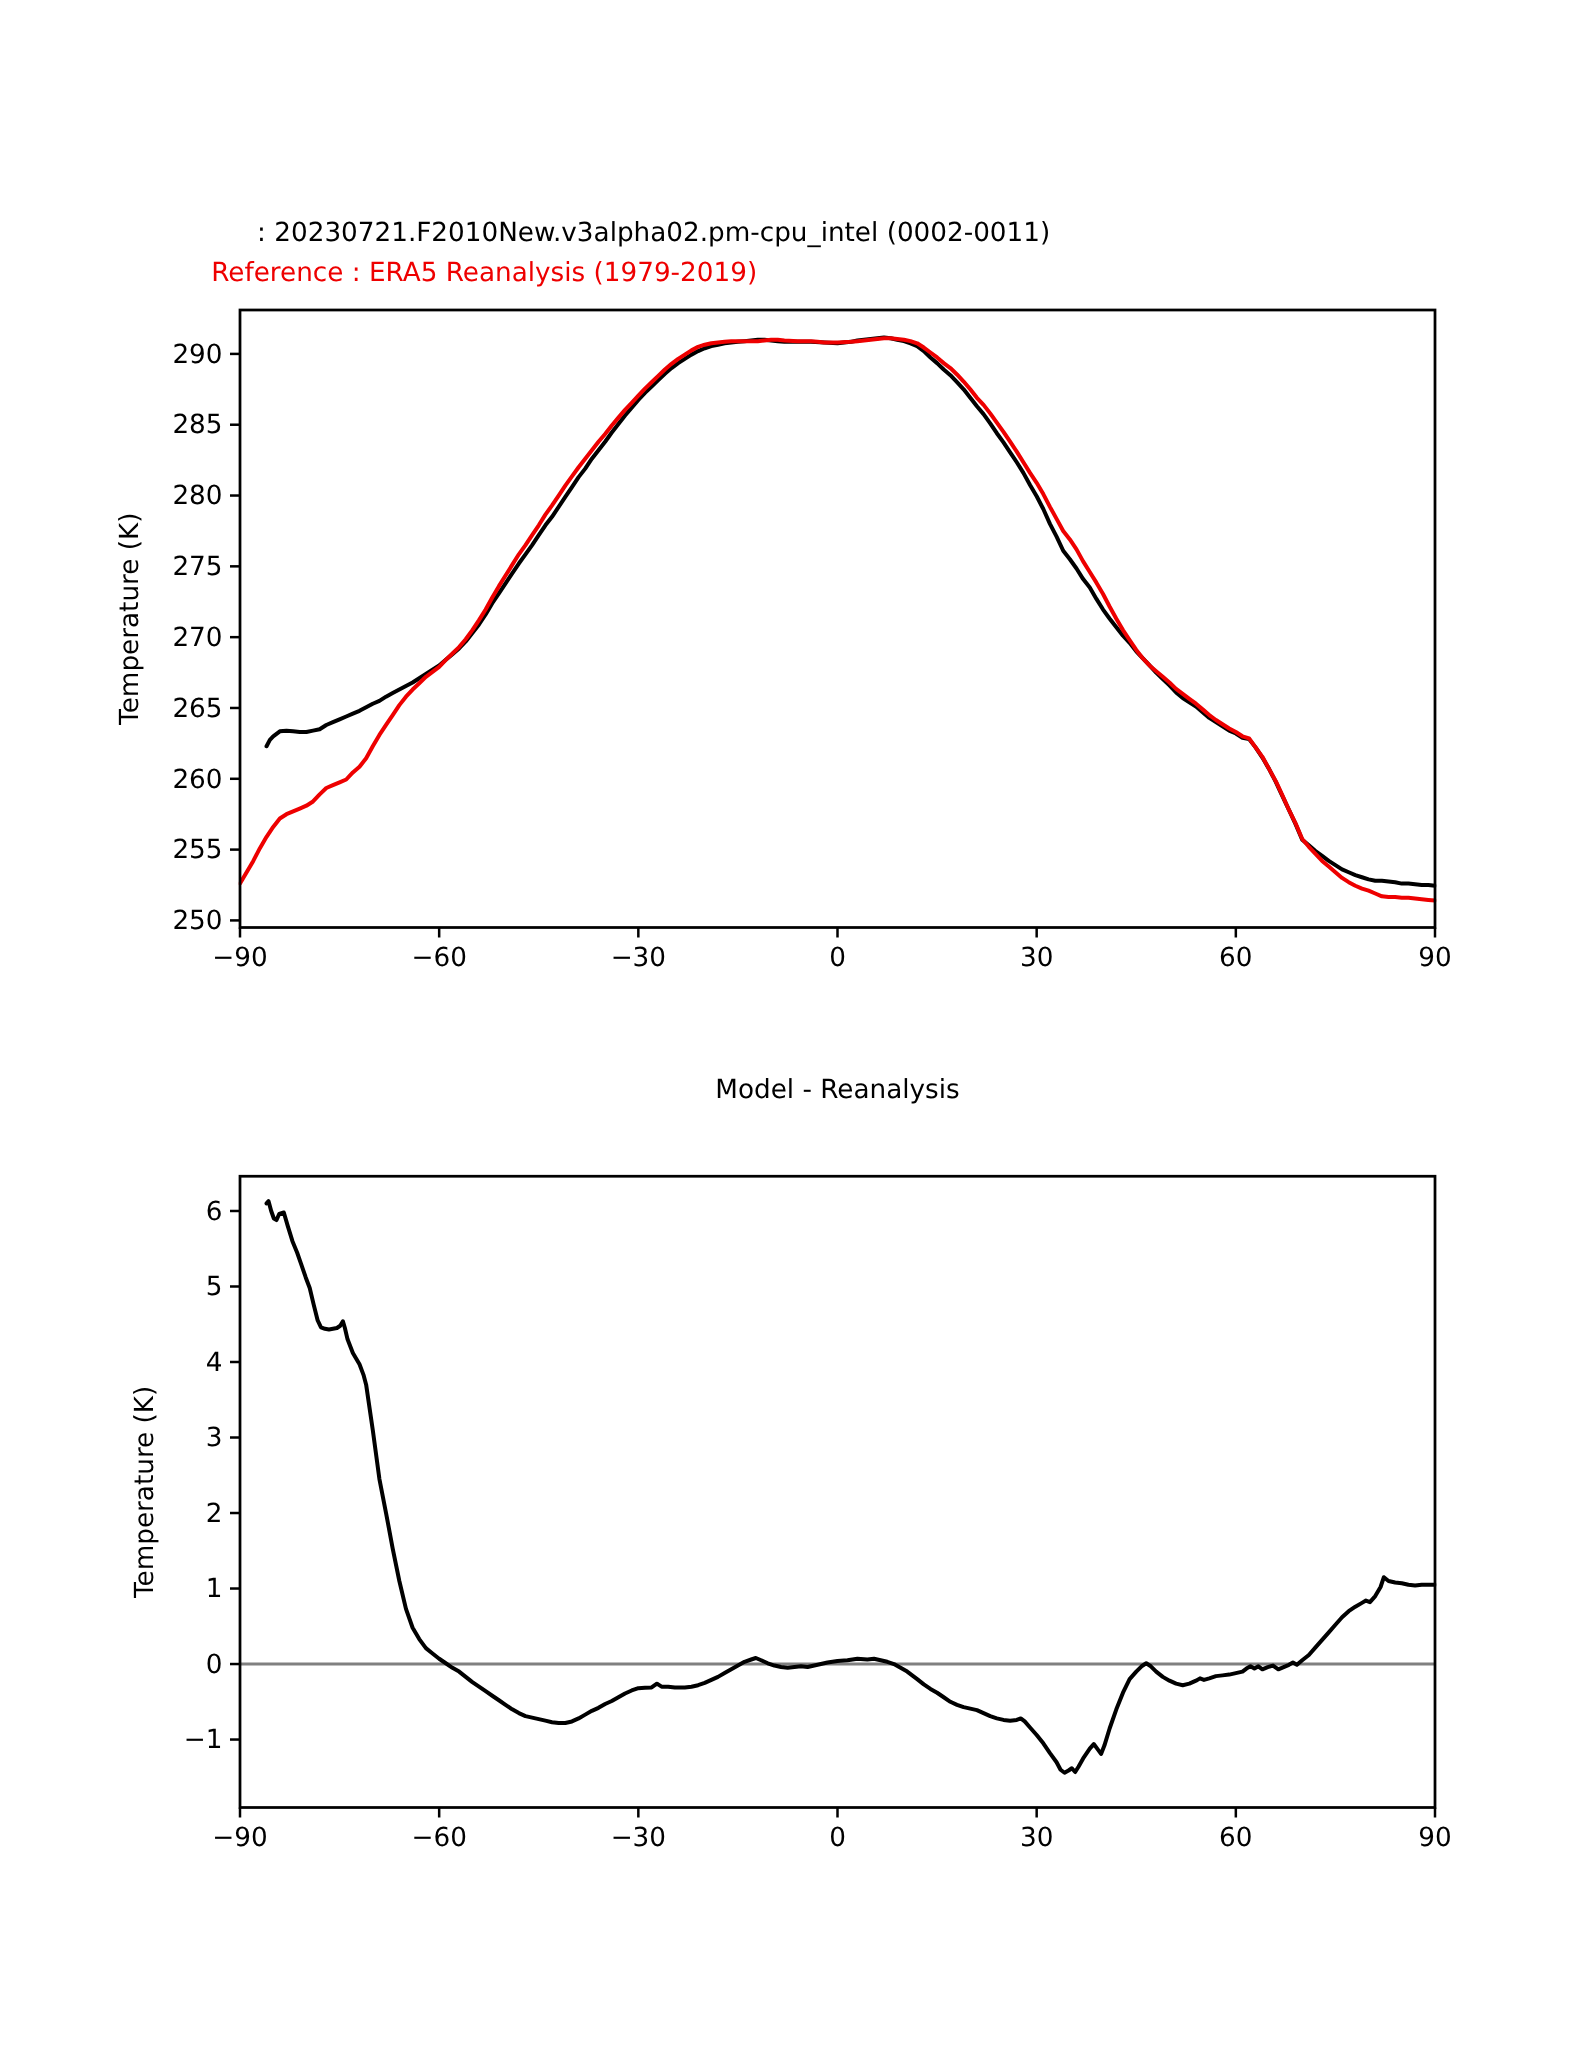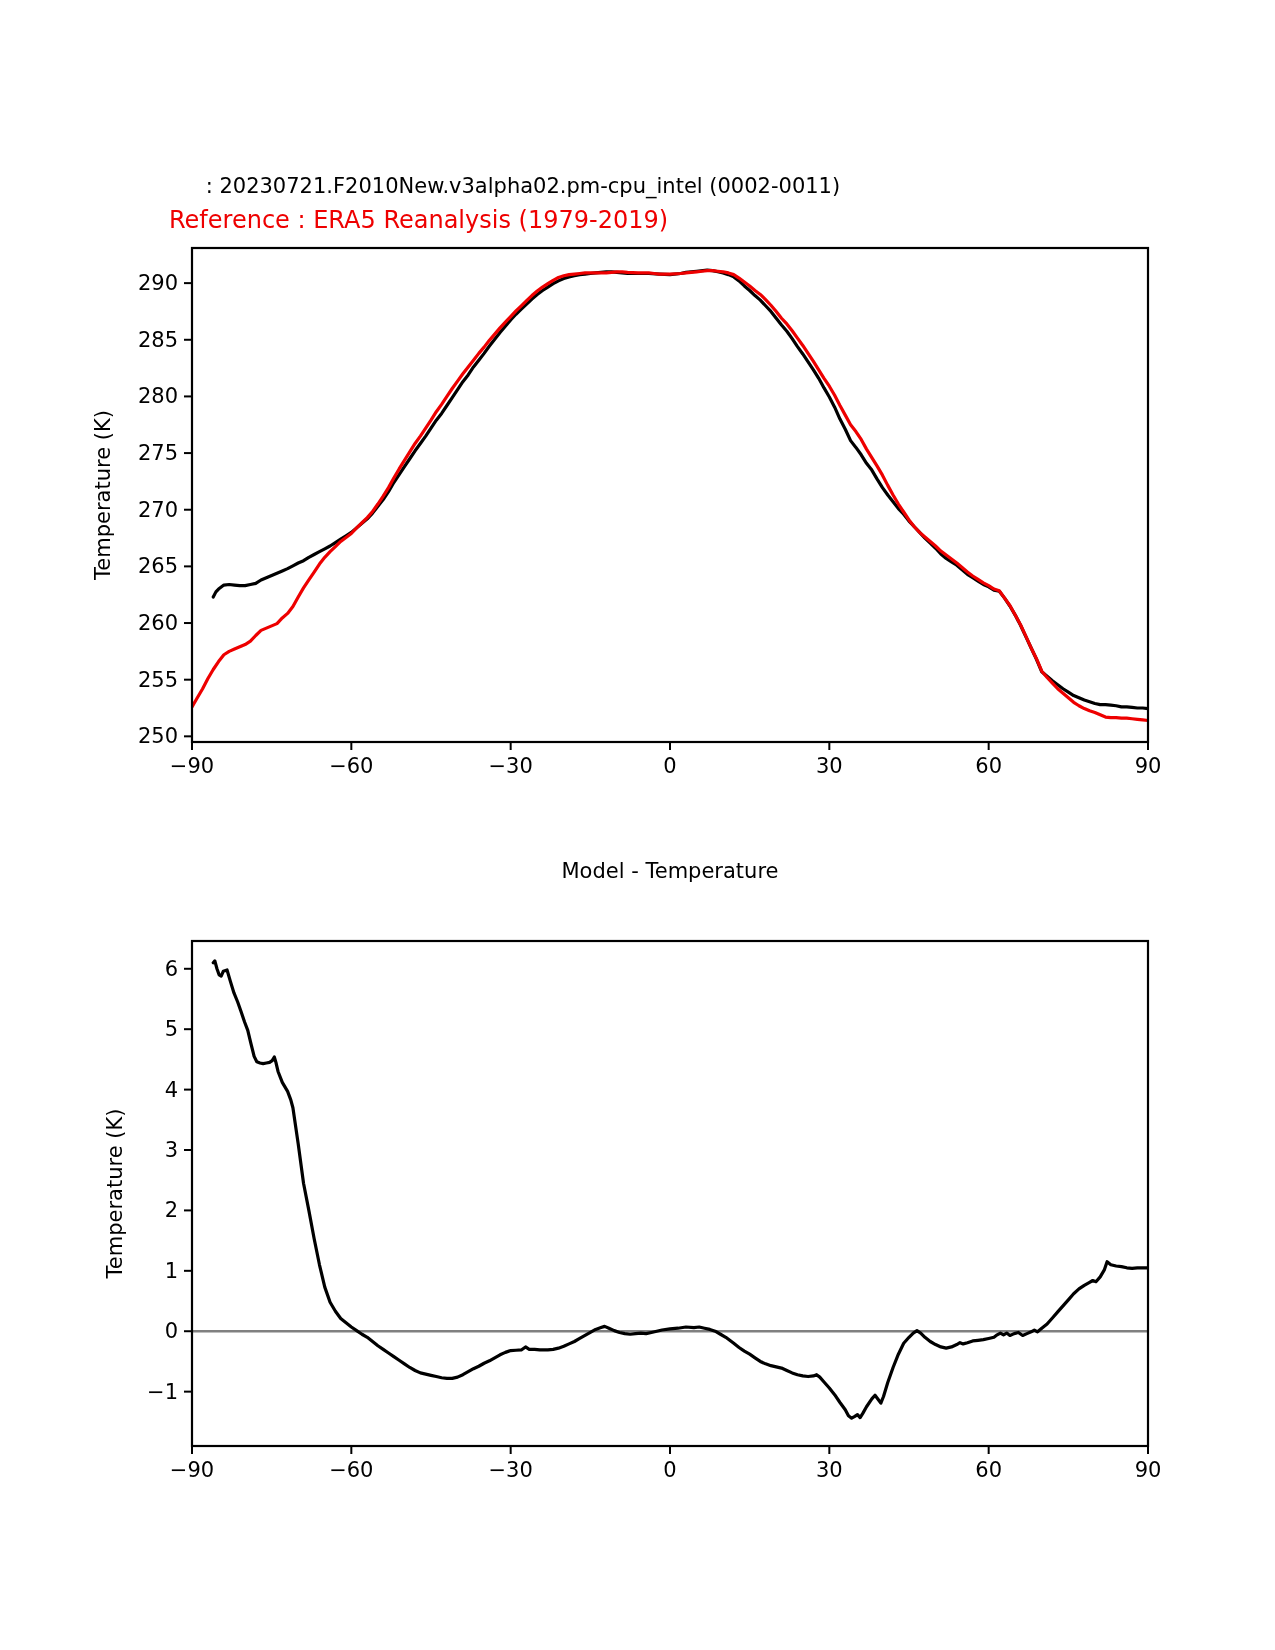--- a/index.html
+++ b/index.html
@@ -23,21 +23,21 @@
   .model-label {
     position: absolute;
     left: 199px; top: 174px;
     font-size: 21px;
     color: #000;
     white-space: pre;
   }
   .ref-label {
     position: absolute;
     left: 169px; top: 206px;
-    font-size: 24px;
+    font-size: 21px;
     white-space: pre;
   }
   .diff-title {
     position: absolute;
     left: 192px; top: 859px; width: 956px;
     text-align: center;
     font-size: 21px;
     color: #000;
     white-space: pre;
   }
@@ -94,21 +94,21 @@
         <line x1="0" y1="148.42660550458731" x2="-8" y2="148.42660550458731" stroke="#000000" stroke-width="2"></line>
         <text x="-14" y="155.42660550458731" text-anchor="end" font-size="21" fill="#000000">280</text>
         <line x1="0" y1="91.77522935779837" x2="-8" y2="91.77522935779837" stroke="#000000" stroke-width="2"></line>
         <text x="-14" y="98.77522935779837" text-anchor="end" font-size="21" fill="#000000">285</text>
         <line x1="0" y1="35.12385321100942" x2="-8" y2="35.12385321100942" stroke="#000000" stroke-width="2"></line>
         <text x="-14" y="42.12385321100942" text-anchor="end" font-size="21" fill="#000000">290</text>
         <text transform="translate(-82,247) rotate(-90)" text-anchor="middle" font-size="21" fill="#000000">Temperature (K)</text>
       </svg>
     </div>
 
-  <div class="diff-title">Model - Temperature</div>
+  <div class="diff-title">Model - Reanalysis</div>
 
   <div class="chart-box" id="chart-1" style="left:192px; top:941px; width:956px; height:505px;">
       <svg width="956" height="505">
         <defs>
           <clipPath id="clip-1">
             <rect x="-1" y="-1" width="958" height="507"></rect>
           </clipPath>
         </defs>
         <line x1="0" y1="390.22727272727275" x2="956" y2="390.22727272727275" stroke="#808080" stroke-width="2.4"></line>
         <polyline points="21.24,21.75 22.84,19.93 24.96,27.79 27.09,33.83 29.21,35.04 31.34,30.20 35.05,29.00 38.24,39.87 41.96,51.95 45.68,61.01 48.86,70.07 52.58,80.94 55.77,89.40 58.95,102.69 62.14,115.38 64.80,120.81 67.98,122.02 71.17,122.63 74.36,122.02 77.54,121.42 80.20,119.61 82.32,115.98 83.92,121.42 86.04,130.48 90.29,141.35 95.60,150.41 98.79,158.87 100.91,166.72 106.22,202.97 111.53,242.23 116.84,269.41 122.16,297.81 127.47,323.78 132.78,346.13 138.09,361.23 143.40,370.29 148.71,377.54 154.02,381.77 159.33,386.00 164.64,389.62 169.96,393.25 175.27,396.27 180.58,400.50 185.89,404.72 191.20,408.35 196.51,411.97 201.82,415.60 207.13,419.22 212.44,422.85 217.76,426.47 223.07,429.49 228.38,431.91 233.69,433.12 239.00,434.32 244.31,435.53 249.62,436.74 254.93,437.34 260.24,437.34 265.56,436.14 270.87,433.72 276.18,430.70 281.49,427.68 286.80,425.26 292.11,422.24 297.42,419.83 302.73,416.81 308.04,413.79 313.36,411.37 318.67,409.56 323.98,409.26 329.29,408.95 333.54,405.93 337.26,408.35 342.57,408.35 347.88,408.95 355.84,408.95 361.16,408.35 366.47,407.14 371.78,405.33 377.09,402.91 382.40,400.50 387.71,397.48 393.02,394.46 398.33,391.44 403.64,388.42 408.96,386.60 412.67,385.39 416.92,387.21 422.23,389.62 427.54,391.44 432.86,392.64 438.17,393.25 443.48,392.64 448.79,392.04 454.10,392.64 459.41,391.44 464.72,390.23 470.03,389.02 478.00,387.81 485.97,387.21 493.93,386.00 501.90,386.60 507.21,386.00 512.52,387.21 517.83,388.42 523.14,390.23 528.46,393.25 533.77,396.27 541.73,402.31 547.04,406.54 552.36,410.16 557.67,413.18 562.98,416.81 568.29,420.43 573.60,422.85 578.91,424.66 584.22,425.87 589.53,427.08 594.84,429.49 600.16,431.91 605.47,433.72 610.78,434.93 616.09,435.53 621.40,434.93 624.59,433.72 627.77,436.14 632.02,440.97 637.33,447.01 642.64,453.65 647.96,461.51 653.27,468.76 656.45,474.80 659.64,477.21 662.83,475.40 665.48,473.59 668.14,476.61 670.79,472.38 674.51,465.74 679.82,457.88 683.01,454.26 686.20,458.49 688.85,462.11 691.51,455.47 695.76,441.57 701.07,426.47 706.38,413.18 711.69,402.31 717.00,396.27 721.25,392.04 724.97,389.62 728.68,392.04 732.93,396.27 738.24,400.50 743.56,403.52 748.87,405.93 754.18,407.14 759.49,405.93 764.80,403.52 767.99,401.70 771.17,402.91 775.42,401.70 780.73,399.89 786.04,399.29 791.36,398.68 796.67,397.48 801.98,396.27 805.16,393.85 808.35,392.04 811.54,393.85 814.72,392.04 817.91,394.46 822.16,392.64 826.41,391.44 830.66,394.46 834.91,392.64 839.16,390.83 842.34,389.02 845.53,390.83 849.78,387.21 855.09,382.98 860.40,376.94 865.71,370.90 871.02,364.86 876.33,358.82 881.64,352.78 886.96,347.94 892.27,344.32 897.58,341.30 900.76,339.49 903.95,340.69 908.20,335.86 912.45,328.61 915.10,320.76 918.82,323.78 924.13,324.99 929.44,325.59 934.76,326.80 940.07,327.40 945.38,326.80 950.69,326.80 956.00,326.80" fill="none" stroke="#000000" stroke-width="3.2" stroke-linejoin="round" stroke-linecap="round" clip-path="url(#clip-1)"></polyline>

